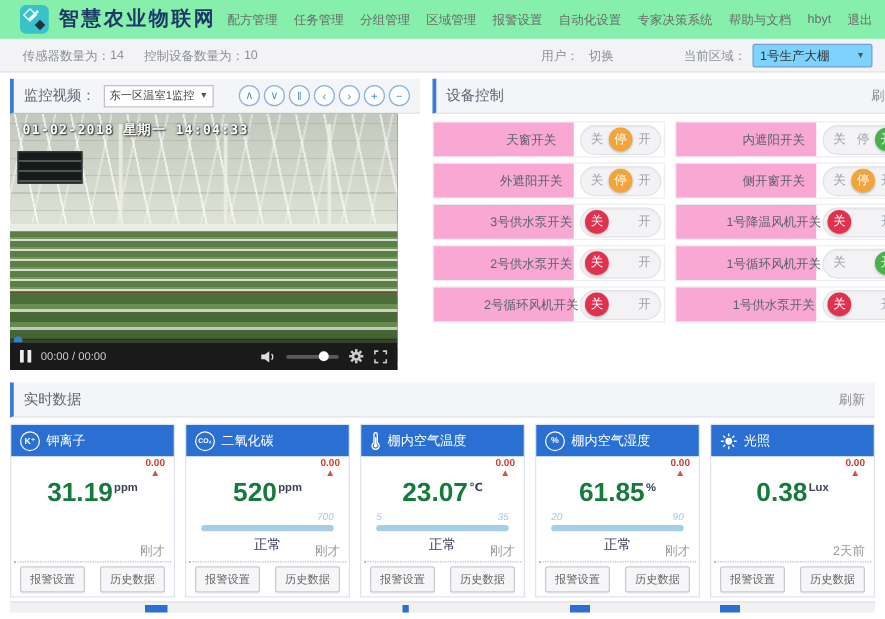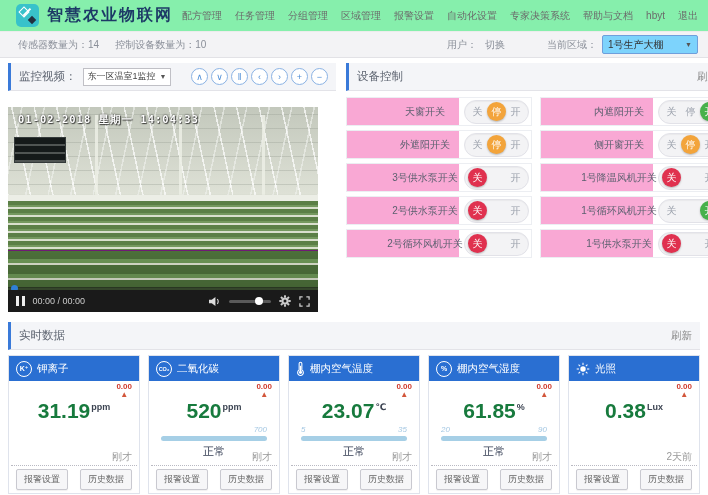--- a/index.html
+++ b/index.html
@@ -14,40 +14,40 @@
   .logo .slash { position:absolute; left:10px; top:3px; width:1.5px; height:10px; background:#fff; transform:rotate(45deg); }
   .brand { font-size:16px; font-weight:600; color:#1d3a66; margin-left:8px; letter-spacing:2px; white-space:nowrap; }
   .nav-menu { margin-left:auto; display:flex; gap:13px; align-items:center; }
   .nav-item { font-size:10px; color:#6b6b6b; cursor:pointer; white-space:nowrap; }
 
   
   .statusbar { height:26px; background:#f3f3f5; border-bottom:1px solid #e2e2e6; display:flex; align-items:center; padding:0 10px 0 18px; font-size:10px; color:#8a8f99; }
   .sb-gap { margin-left:16px; }
   .sb-user { margin-left:auto; }
   .sb-switch { margin-left:8px; cursor:pointer; }
-  .sb-region { margin-left:42px; display:flex; align-items:center; gap:5px; }
+  .sb-region { margin-left:56px; display:flex; align-items:center; gap:5px; }
   .region-select { width:96px; height:19px; border:1px solid #6f9fdb; background:#7dd3fc; display:flex; align-items:center; justify-content:space-between; padding:0 5px; color:#333; font-size:10px; border-radius:2px; cursor:pointer; }
   .caret { font-size:7px; color:#555; }
 
   
   .content { padding:5px 8px 0; }
   .panels { display:flex; gap:10px; }
   .left-panel { width:328px; flex:none; }
   .right-panel { flex:1; }
   .sec-head { height:28px; background:#f4f5f8; border-left:3px solid #3a7ad9; border-bottom:1px solid #e3e3e8; display:flex; align-items:center; padding:0 8px; }
   .sec-title { font-size:11.5px; color:#5d6470; white-space:nowrap; }
   .refresh { margin-left:auto; font-size:10.5px; color:#8a8a8a; cursor:pointer; }
 
   
   .cam-select { margin-left:6px; height:18px; border:1px solid #c0c0c6; background:#fff; display:flex; align-items:center; gap:4px; padding:0 4px; font-size:9px; color:#444; cursor:pointer; white-space:nowrap; }
   .cam-btns { margin-left:auto; display:flex; gap:3px; }
   .cam-btn { width:17px; height:17px; border:1px solid #8ab2e4; border-radius:50%; color:#4f8ed6; font-size:9px; display:flex; align-items:center; justify-content:center; cursor:pointer; background:#fff; }
 
   
-  .video { position:relative; width:310px; height:205px; margin-top:16px; background:#701a75; overflow:hidden; }
+  .video { position:relative; width:310px; height:205px; margin-top:0; background:#7f1d1d; overflow:hidden; }
   .v-sky { position:absolute; left:0; right:0; top:0; height:46%; background:linear-gradient(#c3c8bc,#e0e3d8); }
   .v-truss { position:absolute; left:0; right:0; top:0; height:45%;
     background:
       repeating-linear-gradient(78deg, rgba(255,255,255,.7) 0 1.5px, transparent 1.5px 22px),
       repeating-linear-gradient(-78deg, rgba(240,242,238,.6) 0 1.5px, transparent 1.5px 22px),
       repeating-linear-gradient(0deg, rgba(150,156,146,.35) 0 1px, transparent 1px 14px); }
   .v-post { position:absolute; top:4%; width:3px; height:40%; background:rgba(236,239,229,.85); }
   .v-beam { position:absolute; left:0; right:0; top:43%; height:7px; background:#eceee6; box-shadow:0 1px 2px rgba(0,0,0,.25); }
   .v-plants-far { position:absolute; left:0; right:0; top:46%; height:24%;
     background:repeating-linear-gradient(180deg,#5b7f46 0 4.5px,#74985e 4.5px 6.5px,#d9dfcd 6.5px 8px); }

